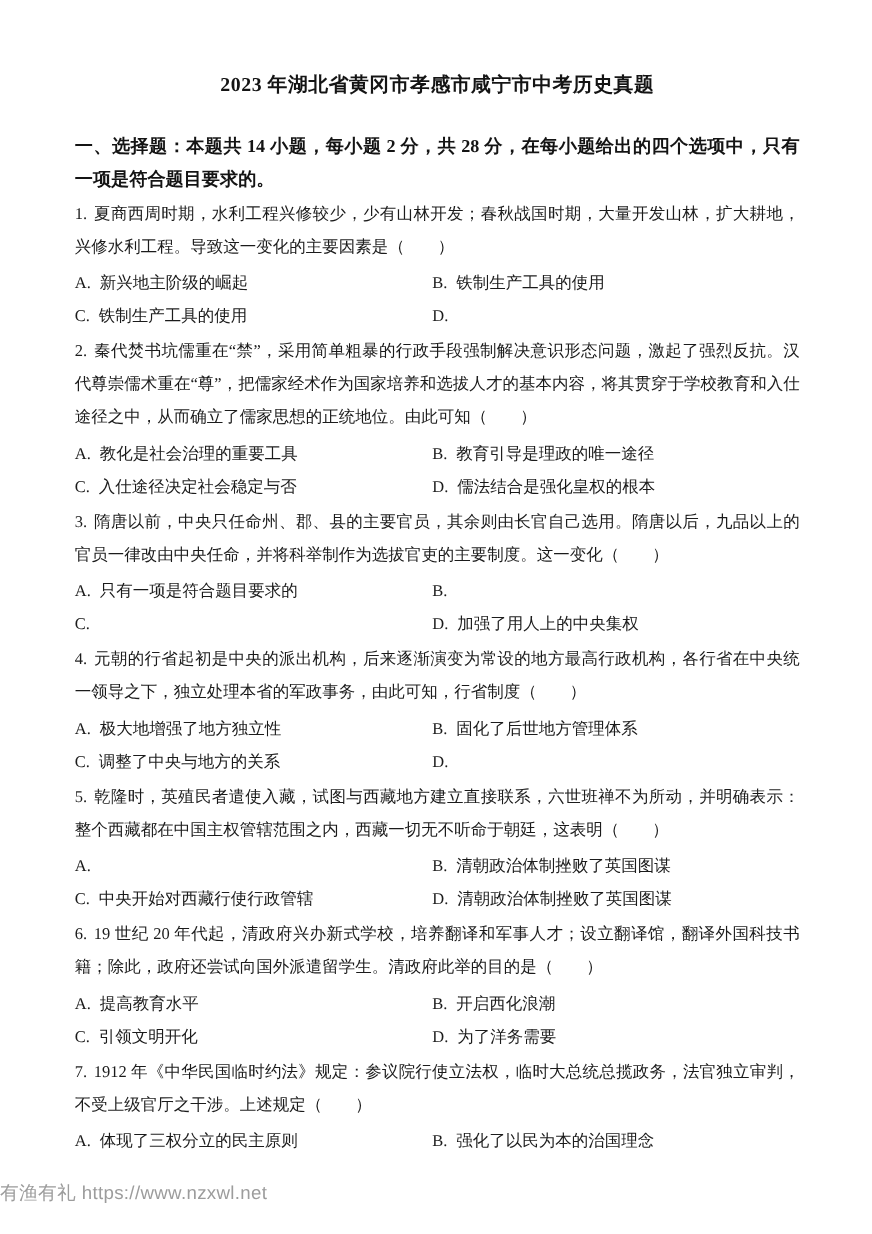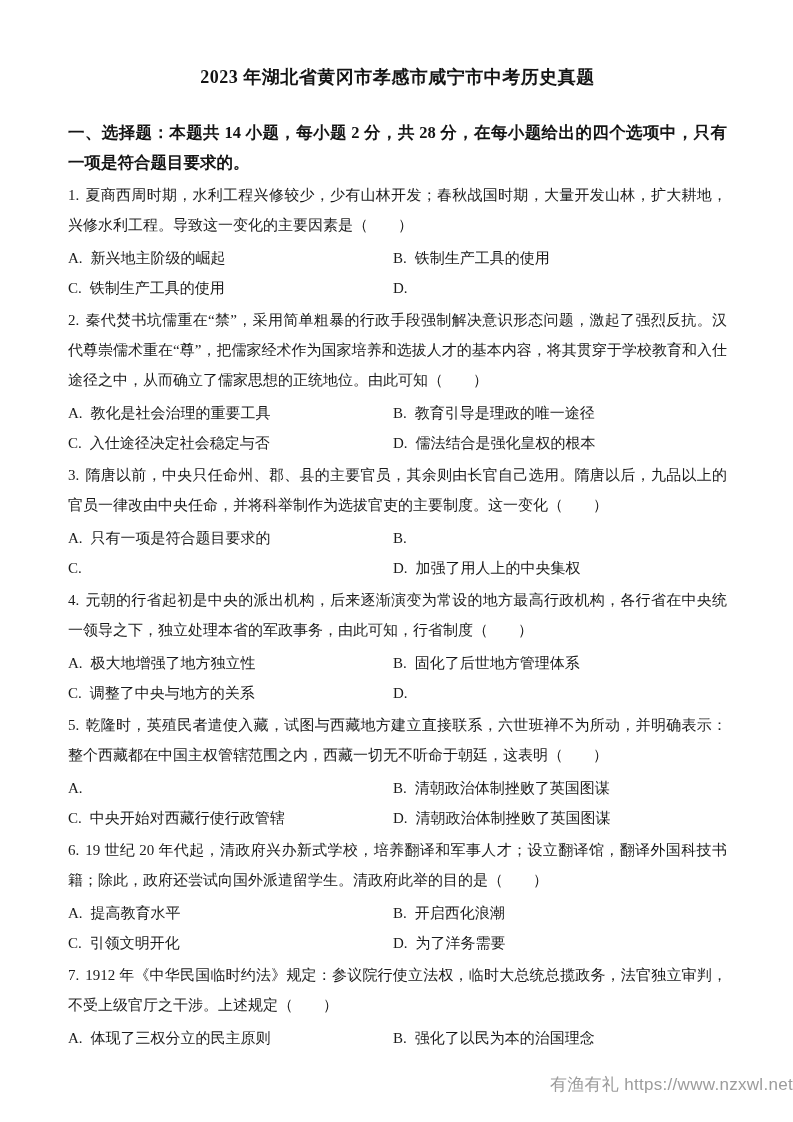--- a/index.html
+++ b/index.html
@@ -64,21 +64,21 @@
     white-space: nowrap;
   }
   .opt-label {
     margin-right: 8px;
   }
   .footer {
     position: absolute;
     left: 0;
     right: 0;
     bottom: 26px;
-    text-align: right;
+    text-align: left;
     font-family: "Liberation Sans", "DejaVu Sans", sans-serif;
     font-size: 17px;
     color: #9c9c9c;
     letter-spacing: 0.3px;
   }
 </style>
 </head>
 <body>
 
 <div class="page">

